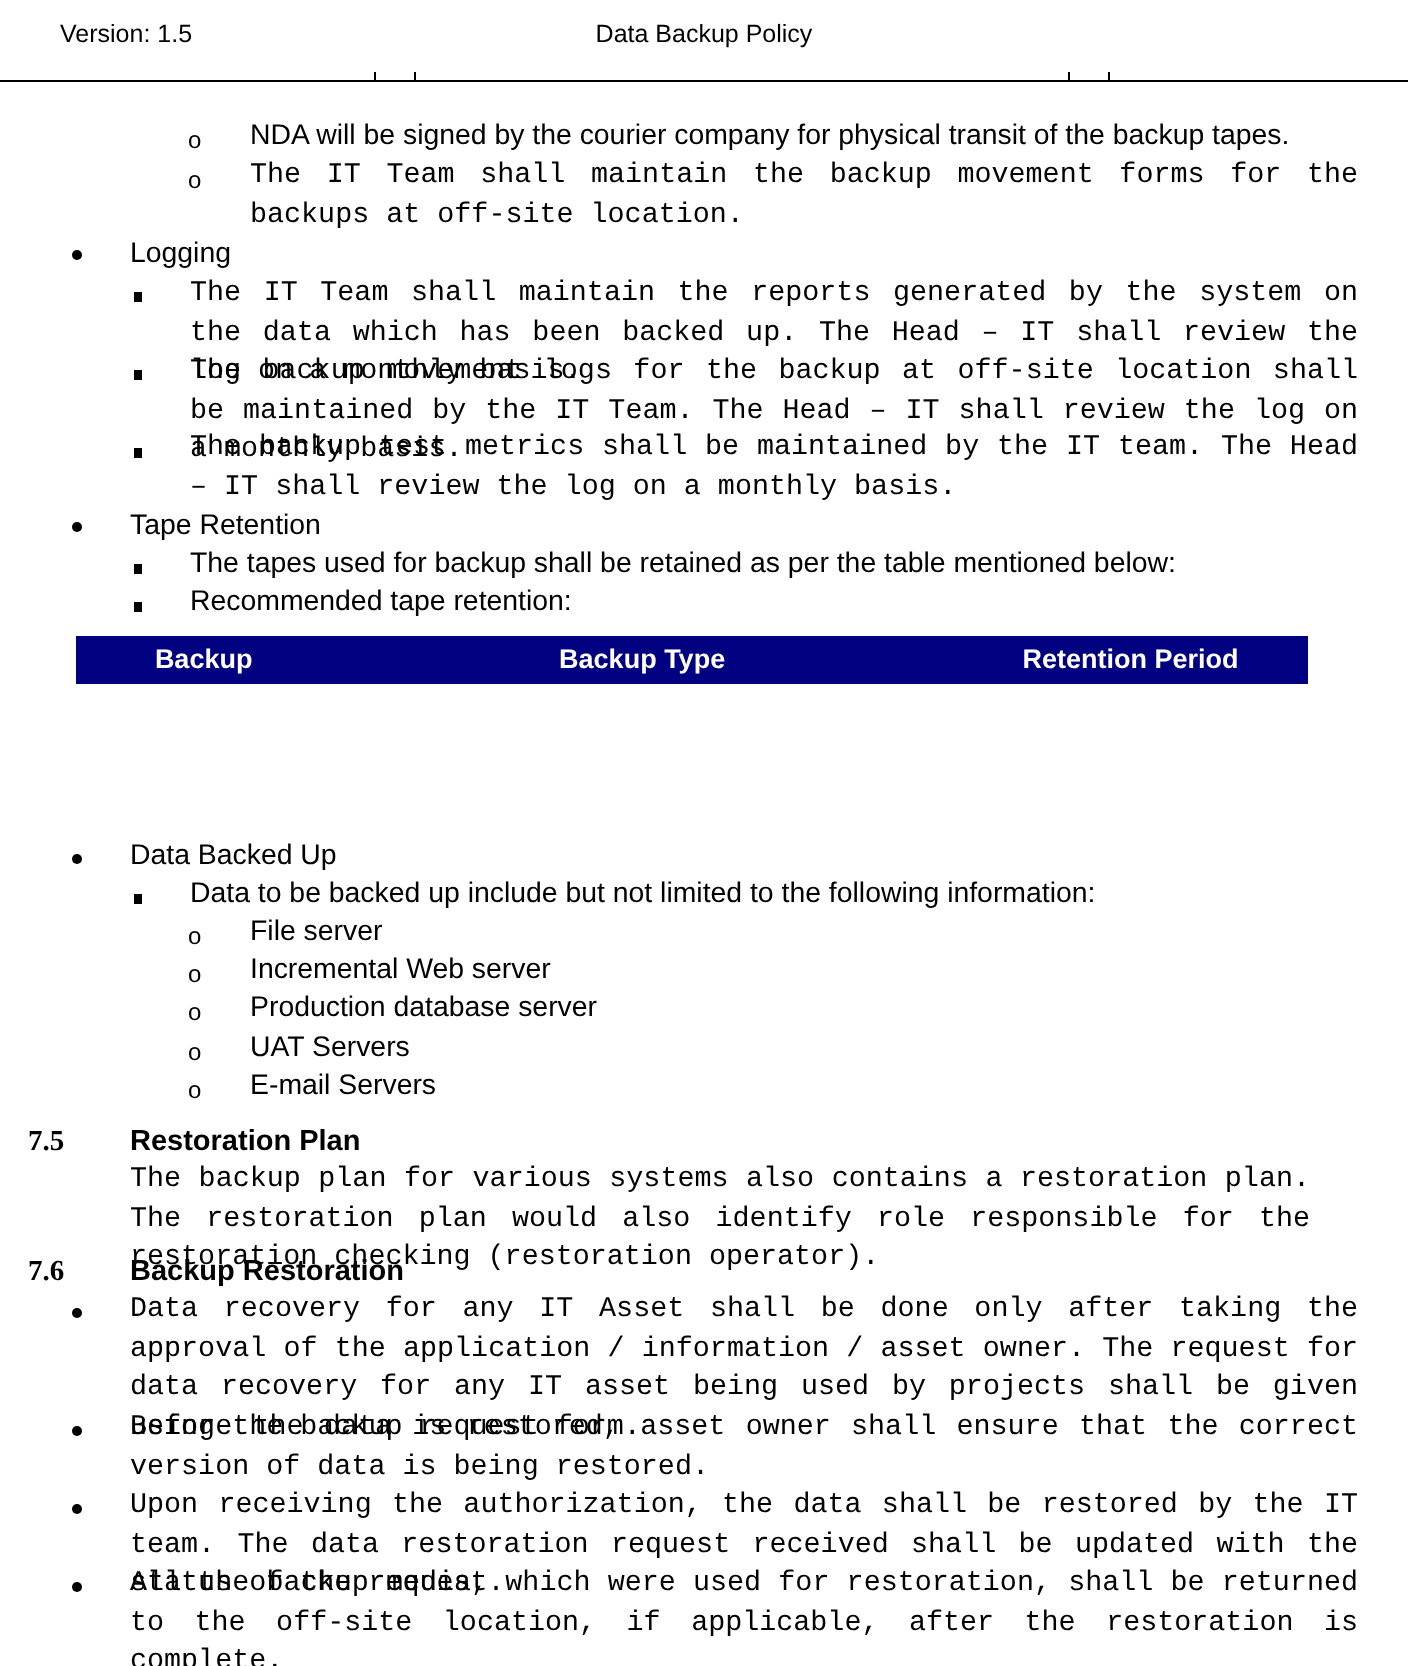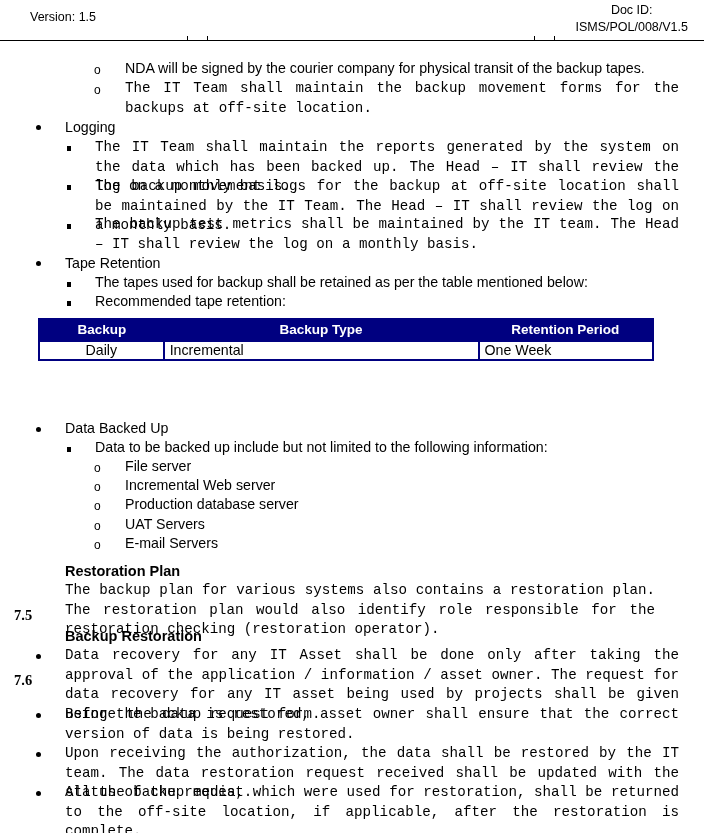--- a/index.html
+++ b/index.html
@@ -11,38 +11,35 @@
   .hdr .docid { position:absolute; right:16px; top:2px; text-align:center; font-size:12.5px; line-height:17px; }
   .hdr .rule { position:absolute; left:0; top:40px; width:704px; height:1px; background:#000; }
   .hdr .tick { position:absolute; top:36px; width:1px; height:4px; background:#000; }
 
   .doc { position:absolute; left:0; top:0; width:704px; font-size:14.2px; line-height:19.5px; }
   .line { position:absolute; white-space:nowrap; }
   .just { position:absolute; text-align:justify; text-align-last:left;font-family:Liberation Mono, monospace; }
   .mk-o { position:absolute; font-size:12px; }
   .mk-sq { position:absolute; width:4px; height:5px; background:#000; }
   .mk-dot { position:absolute; width:5px; height:5px; border-radius:50%; background:#000; }
-  .secnum { position:absolute; left:14px; font-family:"Liberation Serif", serif; font-weight:bold; font-size:14.5px;margin-top:44px; }
+  .secnum { position:absolute; left:14px; font-family:"Liberation Serif", serif; font-weight:bold; font-size:14.5px; }
   .sectitle { position:absolute; left:65px; font-family:Liberation Sans, sans-serif; font-weight:bold; font-size:14.5px; }
 
   table.ret { position:absolute; left:38px; top:318px; width:616px; border-collapse:collapse;
               border:2px solid #000080; font-size:14.2px;padding-left:22px; }
   table.ret th { background:#000080; color:#fff; font-weight:bold; height:19px; padding:0; font-size:13.5px; }
   table.ret td { border:2px solid #000080; height:17px; padding:0 5px; line-height:17px; }
   table.ret td.c { text-align:center; }
 </style>
 </head>
 <body>
 
 <div class="hdr">
   <span class="ver">Version: 1.5</span>
-  <div class="docid">
-    <div>Doc ID:</div>
-    <div>ISMS/POL/008/V1.5</div>
-  </div>
+  <span class="title">Data Backup Policy</span>
   <div class="rule"></div>
   <div class="tick" style="left:187px"></div>
   <div class="tick" style="left:207px"></div>
   <div class="tick" style="left:534px"></div>
   <div class="tick" style="left:554px"></div>
 </div>
 
 <div class="doc">
 
   <span class="mk-o" style="left:94px;top:61px">o</span>
@@ -73,25 +70,20 @@
         <col style="width:175px">
       </colgroup>
     <thead>
       <tr>
         <th>Backup</th>
         <th>Backup Type</th>
         <th>Retention Period</th>
       </tr>
     </thead>
     <tbody>
-      <tr>
-        <td class="c">Daily</td>
-        <td>Incremental</td>
-        <td>One Week</td>
-      </tr>
     </tbody>
   </table>
 
   <div class="mk-dot" style="left:36px;top:427px"></div>
   <div class="line" style="left:65px;top:419px">Data Backed Up</div>
   <div class="mk-sq" style="left:67px;top:447px"></div>
   <div class="line" style="left:95px;top:438px">Data to be backed up include but not limited to the following information:</div>
   <span class="mk-o" style="left:94px;top:459px">o</span>
   <div class="line" style="left:125px;top:457px">File server</div>
   <span class="mk-o" style="left:94px;top:478px">o</span>

